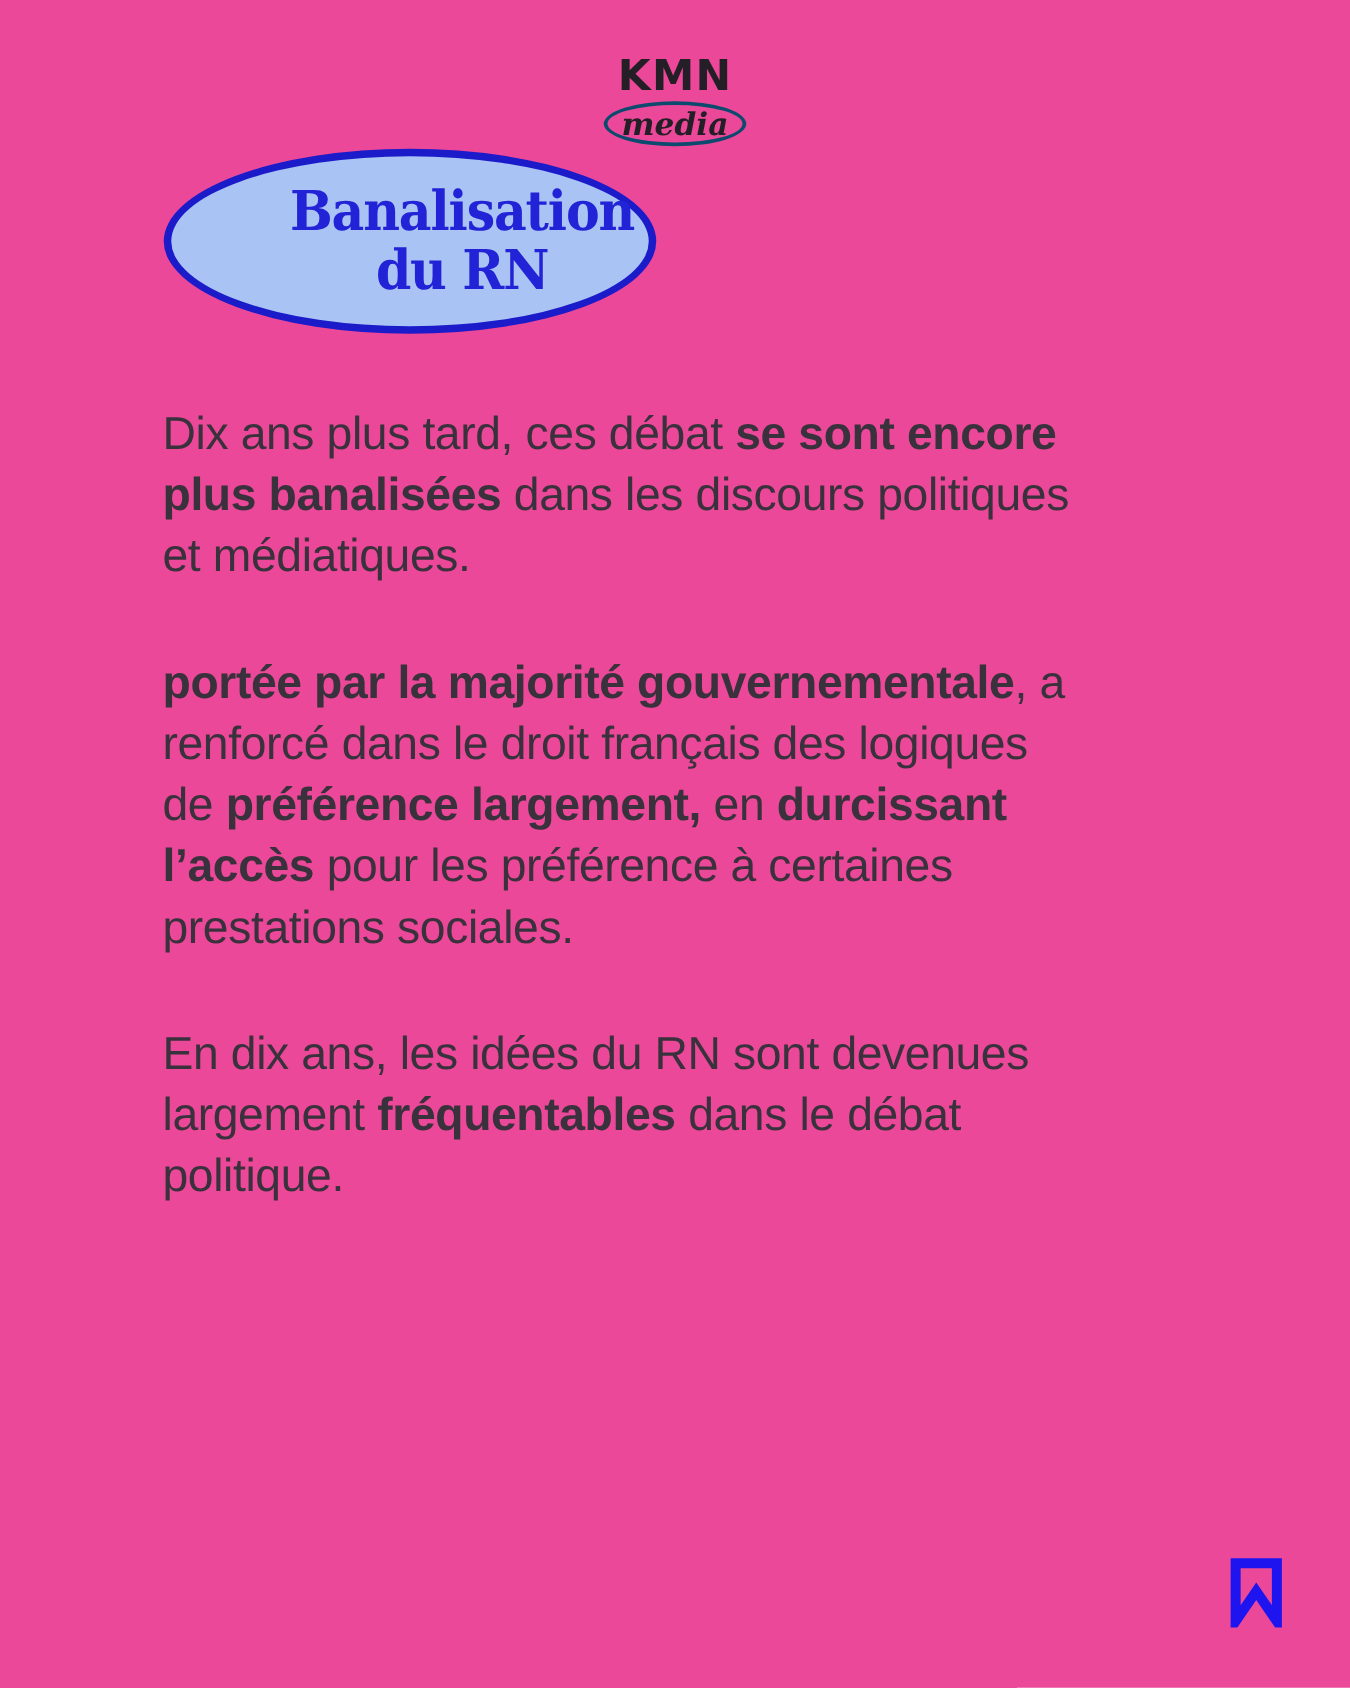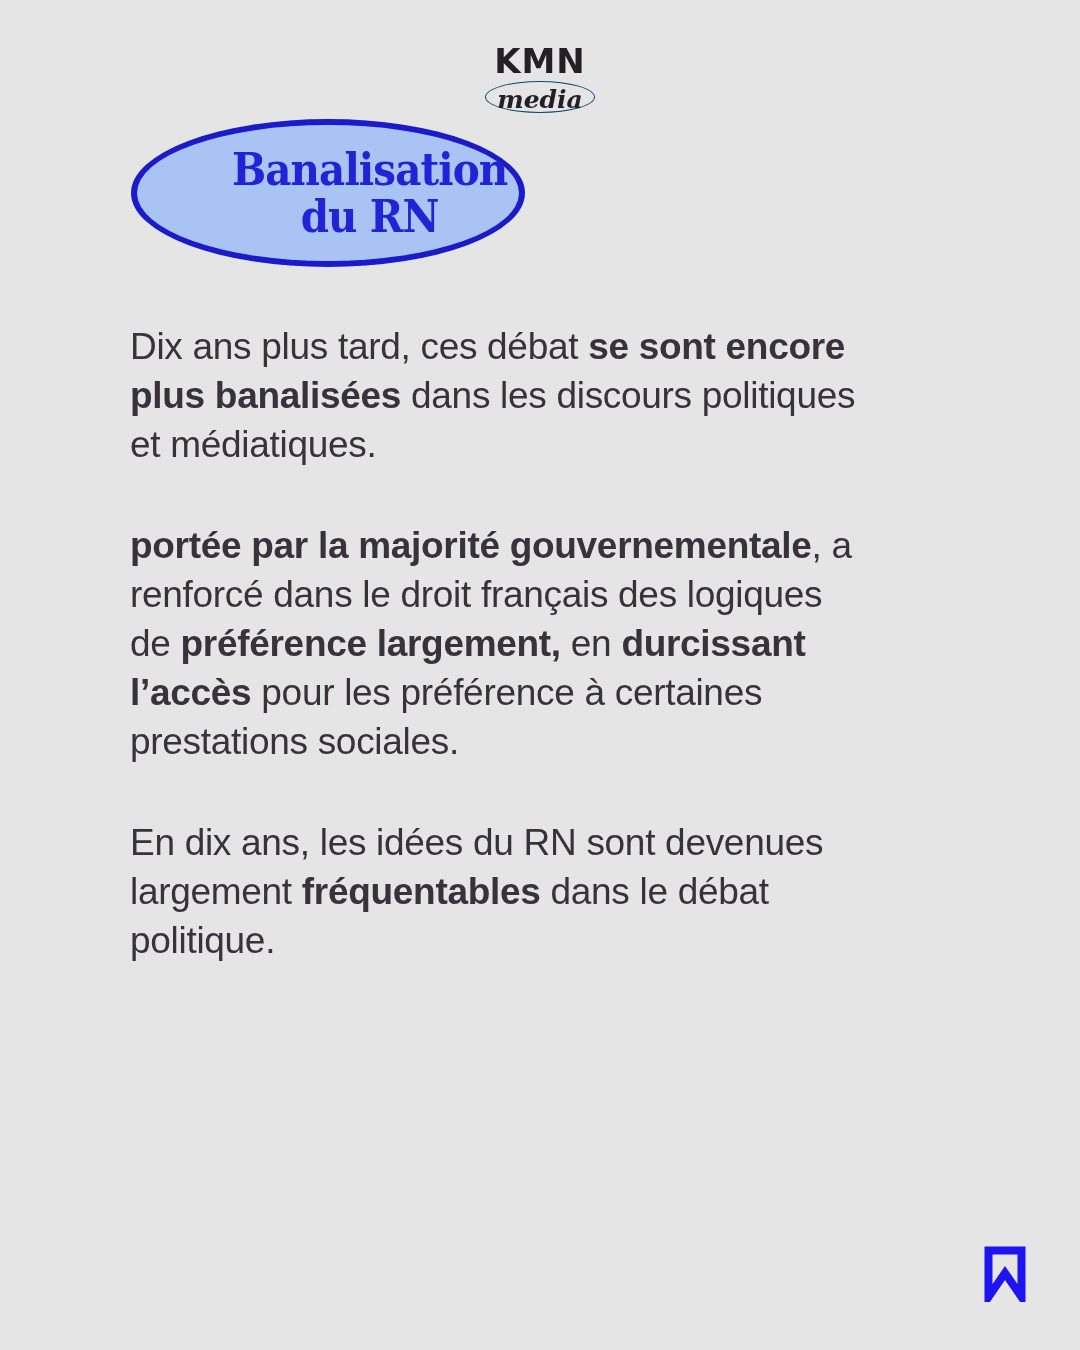--- a/index.html
+++ b/index.html
@@ -1,20 +1,20 @@
 <!DOCTYPE html>
 <html><head>
 <meta charset="utf-8">
 <style>
   html, body { margin: 0; padding: 0; }
   .canvas {
     position: relative;
     width: 1080px;
     height: 1350px;
-    background: #e5e5e5;
+    background: #ec4899;
     overflow: hidden;
     font-family: "Liberation Sans", sans-serif;
   }
 
   
   .logo {
     position: absolute;
     top: 44px;
     left: 0;
     width: 100%;
@@ -27,24 +27,24 @@
     font-weight: bold;
     font-size: 34px;
     line-height: 34px;
     letter-spacing: 1px;
     color: #241f26;
   }
   .logo-oval {
     margin-top: 3px;
     width: 108px;
     height: 30px;
-    border: 1px solid #0c4a6e;
+    border: 3px solid #0c4a6e;
     border-radius: 50%;
     display: flex;
-    align-items: flex-end;
+    align-items: center;
     justify-content: center;
   }
   .logo-media {
     font-family: "DejaVu Serif", serif;
     font-style: italic;
     font-weight: bold;
     font-size: 25px;
     line-height: 25px;
     color: #241f26;
   }

